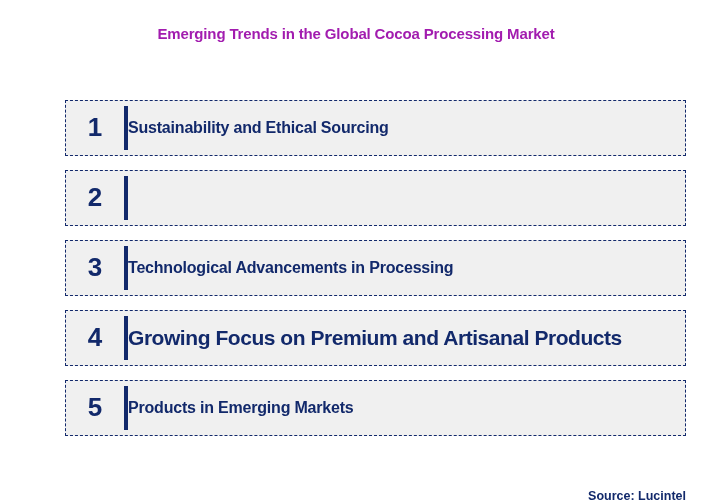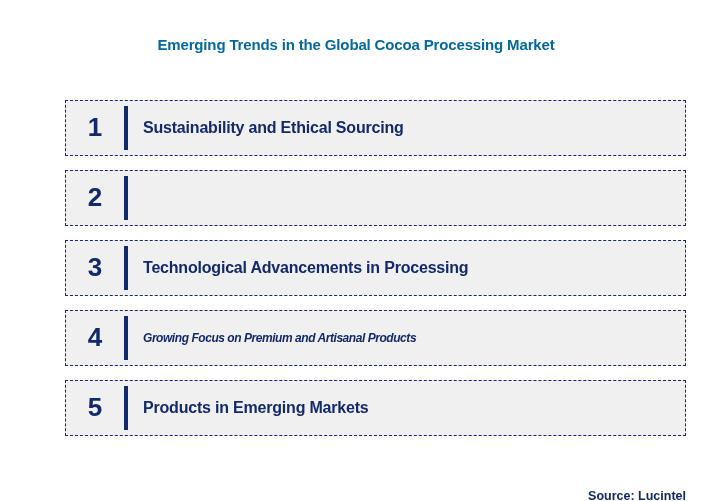--- a/index.html
+++ b/index.html
@@ -14,27 +14,27 @@
     overflow: hidden;
     position: relative;
   }
   .page {
     position: absolute;
     inset: 0;
     background: #ffffff;
   }
   .chart-title {
     position: absolute;
-    top: 36px;
+    top: 25px;
     left: 0;
     width: 712px;
     text-align: center;
     font-size: 15px;
     font-weight: bold;
-    color: #0369a1;
+    color: #a21caf;
     letter-spacing: -0.15px;
     white-space: nowrap;
   }
   .trend-list {
     position: absolute;
     top: 100px;
     left: 65px;
     width: 621px;
   }
   .trend-row {
@@ -62,33 +62,32 @@
     padding-bottom: 2px;
   }
   .trend-divider {
     flex: 0 0 4px;
     width: 4px;
     height: 44px;
     background: #12296b;
   }
   .trend-label {
     flex: 1 1 auto;
-    padding-left: 15px;
+    padding-left: 0;
     padding-right: 12px;
     font-size: 16px;
     font-weight: bold;
     color: #12296b;
     letter-spacing: -0.2px;
     white-space: nowrap;
     overflow: hidden;
   }
   .trend-row.tight .trend-label {
-    font-size: 12px;
+    font-size: 21px;
     letter-spacing: -0.45px;
-    font-style: italic;
   }
   .source-note {
     position: absolute;
     right: 26px;
     top: 457px;
     font-size: 12.5px;
     font-weight: bold;
     color: #12296b;
     white-space: nowrap;
     margin-top: 32px;

